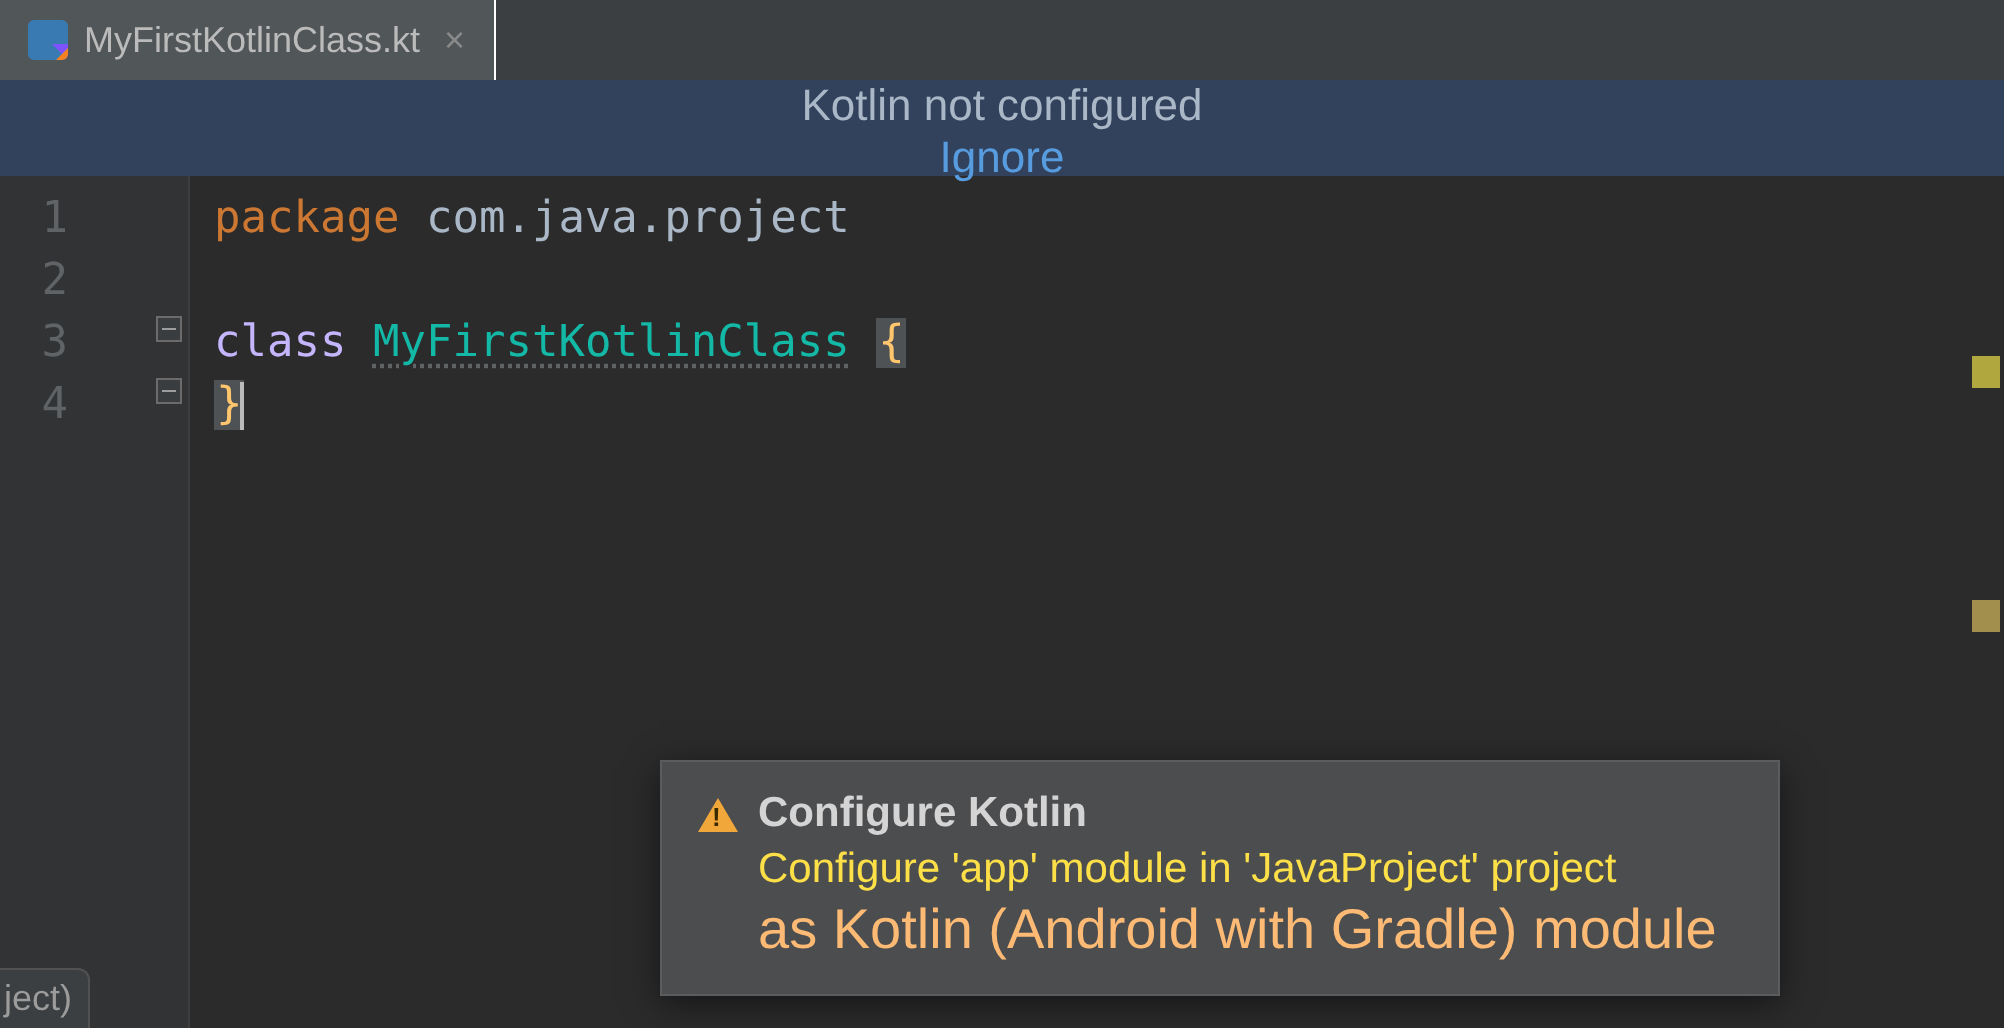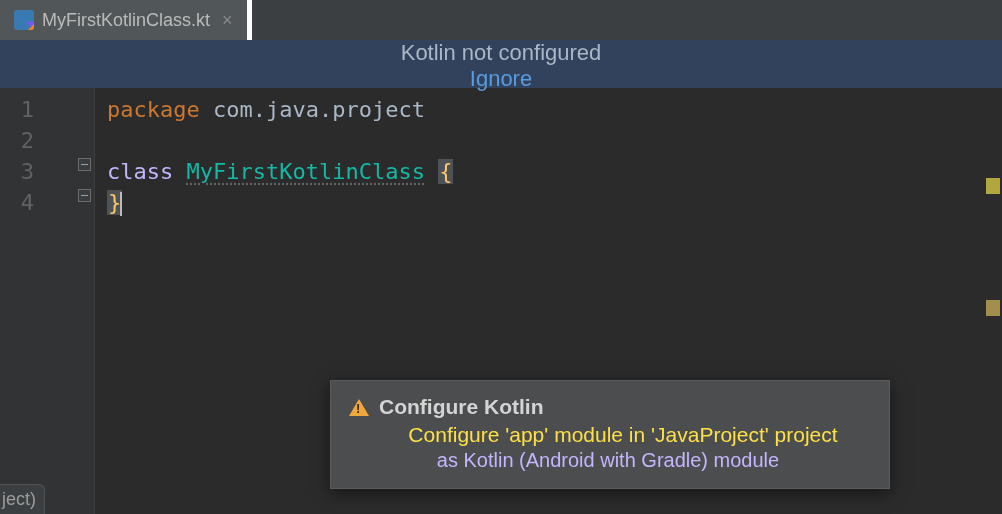--- a/index.html
+++ b/index.html
@@ -1,20 +1,20 @@
 <!DOCTYPE html>
 <html><head>
   <meta charset="utf-8">
   <style>
     * { margin: 0; padding: 0; box-sizing: border-box; }
     body { background: #2b2b2b; font-family: "Segoe UI", Arial, sans-serif; width: 1002px; height: 514px; overflow: hidden; position: relative; }
     
     
     .tab-bar { background: #3c3f41; height: 40px; display: flex; align-items: stretch; }
-    .tab { background: #515658; display: flex; align-items: center; padding: 0 10px 0 14px; gap: 8px; border-right: 5px solid #ffffff; }
+    .tab { background: #515658; display: flex; align-items: center; padding: 0 10px 0 14px; gap: 8px; border-right: 1px solid #ffffff; }
     .tab-icon { width: 20px; height: 20px; display: flex; align-items: center; justify-content: center; position: relative; }
     .tab-label { color: #bbbbbb; font-size: 18px; }
     .tab-close { color: #8a8a8a; font-size: 18px; padding: 0 4px; cursor: pointer; }
     
     
     .notif-bar { background: #33425c; height: 48px; display: flex; align-items: center; justify-content: space-between; padding: 0 24px; flex-direction: column; }
     .notif-text { color: #a9b7c6; font-size: 22px; font-weight: 400; }
     .notif-actions { display: flex; gap: 40px; }
     .notif-action { color: #579cde; font-size: 22px; cursor: pointer; }
     
@@ -33,25 +33,25 @@
     .brace-hl { background: #4e5254; color: #ffc66d; padding: 0 1px; }
     .cursor { display:inline-block; width:2px; height:24px; background:#bbbbbb; vertical-align:middle; margin-left:-2px; }
     
     
     .stripe { position: absolute; right: 0; top: 88px; width: 18px; }
     .stripe-mark { width: 14px; height: 16px; margin: 2px 2px 106px auto; }
     .m-warn { background: #b0a73e; }
     .m-info { background: #a28f4d; }
     
     
-    .popup { position: absolute; left: 330px; top: 380px; background: #4b4d4f; border: 1px solid #5a5c5d; box-shadow: 0 4px 16px rgba(0,0,0,0.5); padding: 14px 22px 16px 18px; min-width: 560px; text-align: center; }
+    .popup { position: absolute; left: 330px; top: 380px; background: #4b4d4f; border: 1px solid #5a5c5d; box-shadow: 0 4px 16px rgba(0,0,0,0.5); padding: 14px 22px 16px 18px; min-width: 560px; }
     .popup-header { display: flex; align-items: center; gap: 10px; margin-bottom: 4px; }
     .popup-title { color: #d4d4d4; font-size: 21px; font-weight: 600; }
     .popup-line1 { color: #fde047; font-size: 21px; margin-left: 30px; margin-top: 2px; }
-    .popup-line2 { color: #c4b5fd; font-size: 20px; margin-top: 2px; }
+    .popup-line2 { color: #fdba74; font-size: 28px; margin-left: 30px; margin-top: 2px; }
     
     
     .bottom-left { position: absolute; left: 0; bottom: 0; background: #3c3f41; color: #9c9c9c; font-size: 18px; padding: 4px 8px 4px 2px; border-top: 1px solid #515151; border-right: 1px solid #515151; border-top-right-radius: 6px; margin-top: 31px; }
     
     
     .warn-tri { width: 0; height: 0; border-left: 10px solid transparent; border-right: 10px solid transparent; border-bottom: 17px solid #f2a73b; position: relative; }
     .warn-tri::after { content: "!"; position: absolute; left: -3px; top: 2px; font-size: 13px; font-weight: bold; color: #3a2a00; }
     
     
     .kt-icon-bg { width: 20px; height: 20px; background: #3a7ab3; border-radius: 3px; position: relative; overflow: hidden; }

